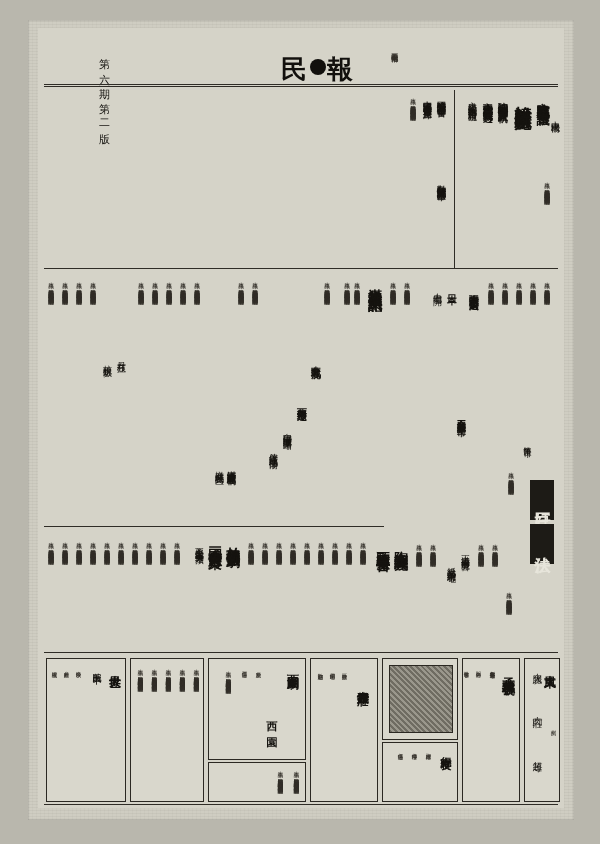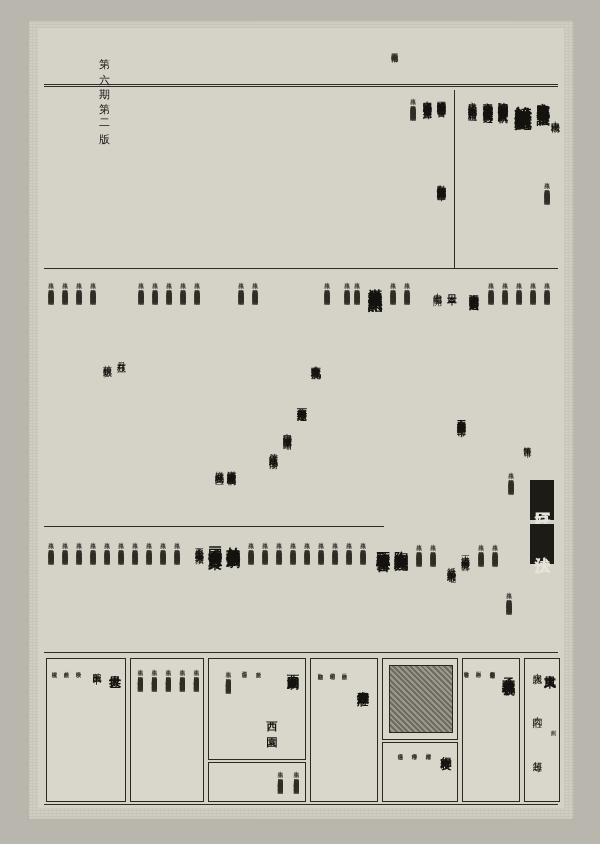--- a/index.html
+++ b/index.html
@@ -32,20 +32,21 @@
   .rule{position:absolute;background:#2f2c26;}
 </style>
 </head>
 <body>
 
 <div class="page">
   <div class="paper"></div>
   <div class="sheet">
 
     <div class="masthead">
+      <div class="logo">民<span class="sun"></span>報</div>
       <div class="v hl-sm" style="position:absolute;left:60px;top:22px;height:30px;">第 六 期 第 二 版</div>
       <div class="v tiny" style="position:absolute;left:352px;top:20px;height:36px;font-size:7px;">中華民國三十七年九月十一日</div>
     </div>
     <div class="rule" style="left:6px;top:56px;width:514px;height:1px;"></div>
     <div class="rule" style="left:6px;top:58px;width:514px;height:1px;"></div>
 
     <div class="v hl-big" style="position:absolute;left:476px;top:64px;height:172px;">檢討財經緊急措施</div>
     <div class="v hl-mid" style="position:absolute;left:498px;top:64px;height:120px;">立院昨日整日秘密會議</div>
     <div class="v hl-sm" style="position:absolute;left:459px;top:66px;height:150px;font-size:10px;font-weight:bold;">強調控制物價導游資入正軌</div>
     <div class="v hl-sm" style="position:absolute;left:444px;top:66px;height:150px;font-size:10px;font-weight:bold;">主張合理調整公教人員待遇</div>

